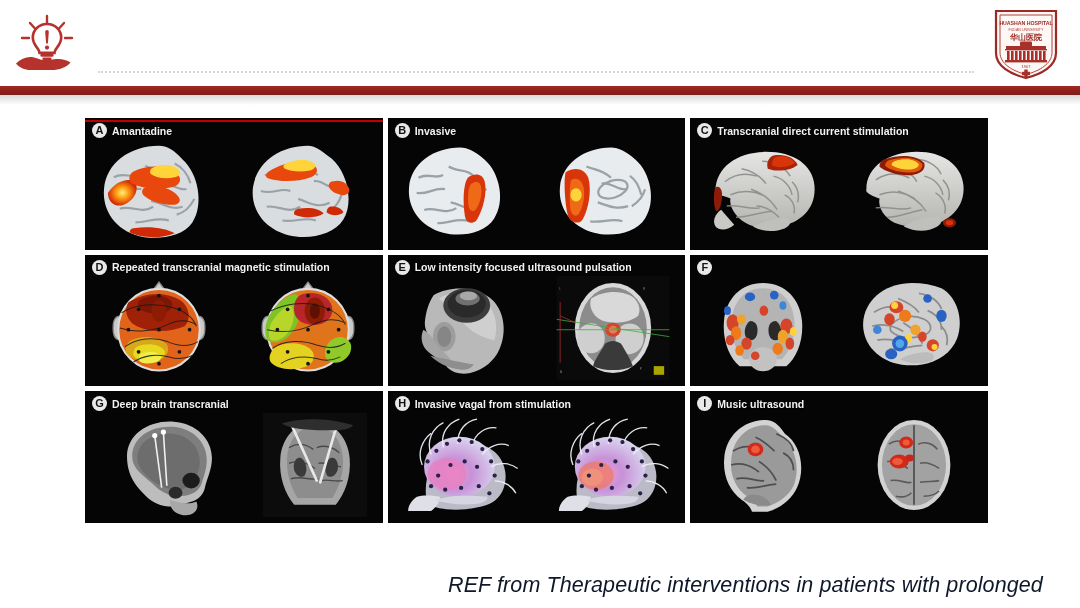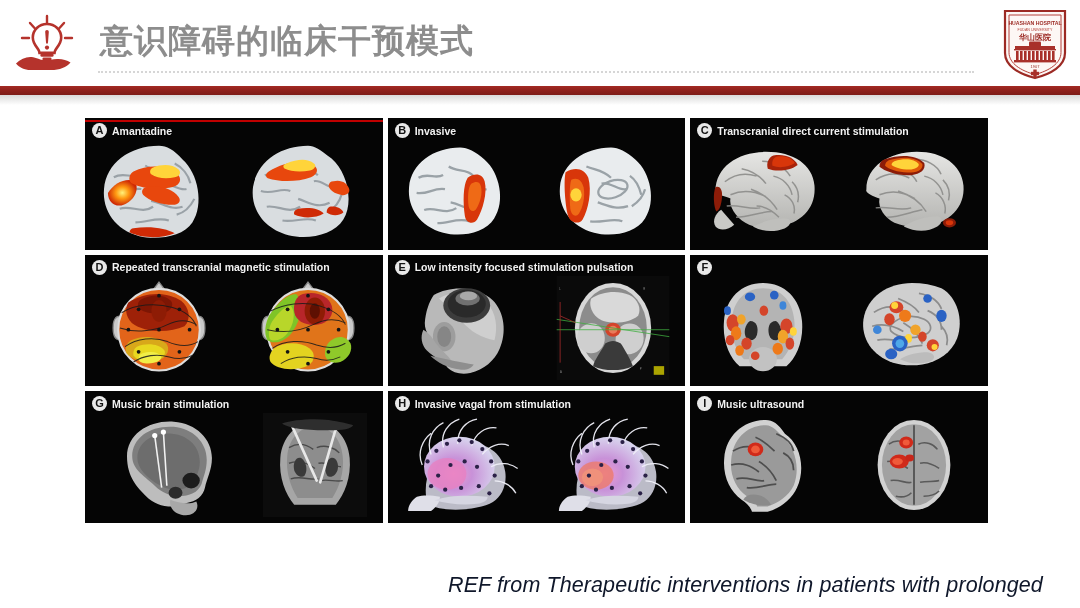--- a/index.html
+++ b/index.html
@@ -26,21 +26,21 @@
   }
   .header-bar{
     position:absolute;left:0;top:86px;width:1080px;height:9px;
     background:linear-gradient(180deg,#a32a23 0%,#8c201b 55%,#7d1c18 100%);
   }
   .header-bar-shadow{
     position:absolute;left:0;top:95px;width:1080px;height:10px;
     background:linear-gradient(180deg,rgba(120,120,120,.28) 0%,rgba(255,255,255,0) 100%);
   }
   .hospital-logo{
-    position:absolute;right:12px;top:8px;width:66px;height:72px;
+    position:absolute;right:21px;top:8px;width:66px;height:72px;
   }
 
   
   .content{position:absolute;left:0;top:104px;width:1080px;height:504px;}
 
   .figure{
     position:absolute;left:85px;top:14px;
     width:903px;height:405px;
     background:#ffffff;
   }
@@ -112,21 +112,20 @@
         </g>
         <path d="M33 10c-8.2 0-14.2 6.1-14.2 13.6 0 5.2 2.9 8.4 4.9 11 1.2 1.6 1.7 2.7 1.8 4.3h15c.1-1.6.6-2.7 1.8-4.3 2-2.6 4.9-5.8 4.9-11C47.2 16.1 41.2 10 33 10z" fill="none" stroke="#b5332c" stroke-width="2.6"></path>
         <rect x="26.4" y="39.6" width="13.2" height="3.1" rx="1.5" fill="#b5332c"></rect>
         <rect x="28.4" y="43.6" width="9.2" height="2.8" rx="1.4" fill="#b5332c"></rect>
         <path d="M33 16c-1.1 0-1.9.9-1.8 2l.8 10.6c.1.8.5 1.2 1 1.2s.9-.4 1-1.2l.8-10.6c.1-1.1-.7-2-1.8-2z" fill="#b5332c"></path>
         <circle cx="33" cy="33.6" r="2.1" fill="#b5332c"></circle>
         <path d="M2 49.5c5-5.2 11.5-7.3 17.2-6.2 3.6.7 6.7 2.6 10.6 2.8 4.2.2 8.6-1 13.4-1.2 5-.2 9.8 1.1 13.3 3.6-4 4.9-10.8 7.5-19.4 7.5H16.6C10.2 56 5.4 53.6 2 49.5z" fill="#b5332c"></path>
       </svg>
     </div>
 
-    <div class="title">意识障碍的临床干预模式</div>
     <div class="title-dotline"></div>
     <div class="header-bar"></div>
     <div class="header-bar-shadow"></div>
 
     <div class="hospital-logo">
       <svg viewBox="0 0 66 72" width="66" height="72">
         <path d="M3 3h60v42c0 13-14 21-30 25C17 66 3 58 3 45V3z" fill="#fdf7f5" stroke="#9c2a24" stroke-width="2.2"></path>
         <path d="M7 7h52v37.5c0 11-12.2 18.4-26 22-13.8-3.6-26-11-26-22V7z" fill="none" stroke="#b5413a" stroke-width="1"></path>
         <text x="33" y="17" font-size="5.2" fill="#9c2a24" text-anchor="middle" font-family="Liberation Sans, sans-serif" font-weight="bold">HUASHAN HOSPITAL</text>
         <text x="33" y="22.5" font-size="3.6" fill="#b5413a" text-anchor="middle" font-family="Liberation Sans, sans-serif">FUDAN UNIVERSITY</text>
@@ -332,21 +331,21 @@
                   <circle cx="84" cy="88" r="2.2"></circle>
                   <circle cx="60" cy="102" r="2.2"></circle>
               </g>
             </svg>
           </div>
         </div>
 
         <div class="panel">
           <div class="panel-label">
             <span class="panel-letter">E</span>
-            <span class="panel-title">Low intensity focused stimulation pulsation</span>
+            <span class="panel-title">Low intensity focused ultrasound pulsation</span>
           </div>
           <div class="imgwrap">
             <svg viewBox="0 0 140 120" width="138" height="104">
               <path d="M34 22C54 10 86 12 102 28c14 14 16 38 8 56-6 14-18 24-34 28-10 2-20 0-26-6-8-8-6-20-14-28-8-8-14-16-12-28 2-14 6-22 10-28z" fill="#b9b9b9"></path>
               <path d="M40 26c16-10 42-8 56 6 10 10 12 28 8 42-14-2-28-10-38-22-10-12-20-20-26-26z" fill="#cfcfcf"></path>
               <ellipse cx="72" cy="34" rx="27" ry="20" fill="#3c3c3c"></ellipse>
               <ellipse cx="72" cy="32" rx="22" ry="16" fill="#2a2a2a"></ellipse>
               <ellipse cx="73" cy="26" rx="14" ry="8" fill="#707070"></ellipse>
               <ellipse cx="74" cy="23" rx="10" ry="5" fill="#a8a8a8"></ellipse>
               <ellipse cx="46" cy="70" rx="13" ry="17" fill="#9d9d9d"></ellipse>
@@ -442,21 +441,21 @@
                 <ellipse cx="30" cy="62" rx="5" ry="5" fill="#3f86d8"></ellipse>
                 <ellipse cx="88" cy="26" rx="5" ry="5" fill="#2a62c4"></ellipse>
               </g>
             </svg>
           </div>
         </div>
 
         <div class="panel">
           <div class="panel-label">
             <span class="panel-letter">G</span>
-            <span class="panel-title">Music brain stimulation</span>
+            <span class="panel-title">Deep brain transcranial</span>
           </div>
           <div class="imgwrap">
             <svg viewBox="0 0 150 120" width="142" height="104">
               <path d="M30 50C30 24 56 8 84 10c26 2 44 20 44 42 0 14-6 24-8 34-2 10-10 16-22 18-6 1-10 4-16 4-12 0-22-4-30-12-10-10-22-22-22-46z" fill="#bdbdbd"></path>
               <path d="M36 50c0-22 22-36 48-34 22 2 38 18 38 38 0 12-4 20-6 28-4 10-14 14-26 14-10 0-20-4-28-12-10-10-26-18-26-34z" fill="#7e7e7e"></path>
               <path d="M42 52c0-18 18-30 40-28 20 2 32 16 32 32 0 10-4 18-8 24-6 8-16 10-26 8-12-2-38-18-38-36z" fill="#6d6d6d"></path>
               <ellipse cx="104" cy="78" rx="10" ry="9" fill="#1c1c1c"></ellipse>
               <ellipse cx="86" cy="92" rx="8" ry="7" fill="#2b2b2b"></ellipse>
               <path d="M80 100c10 4 22 6 30 2 4 8-2 16-12 16-12 0-20-8-18-18z" fill="#a8a8a8"></path>
               <g stroke="#f2f2f2" stroke-width="1.8" fill="none">

